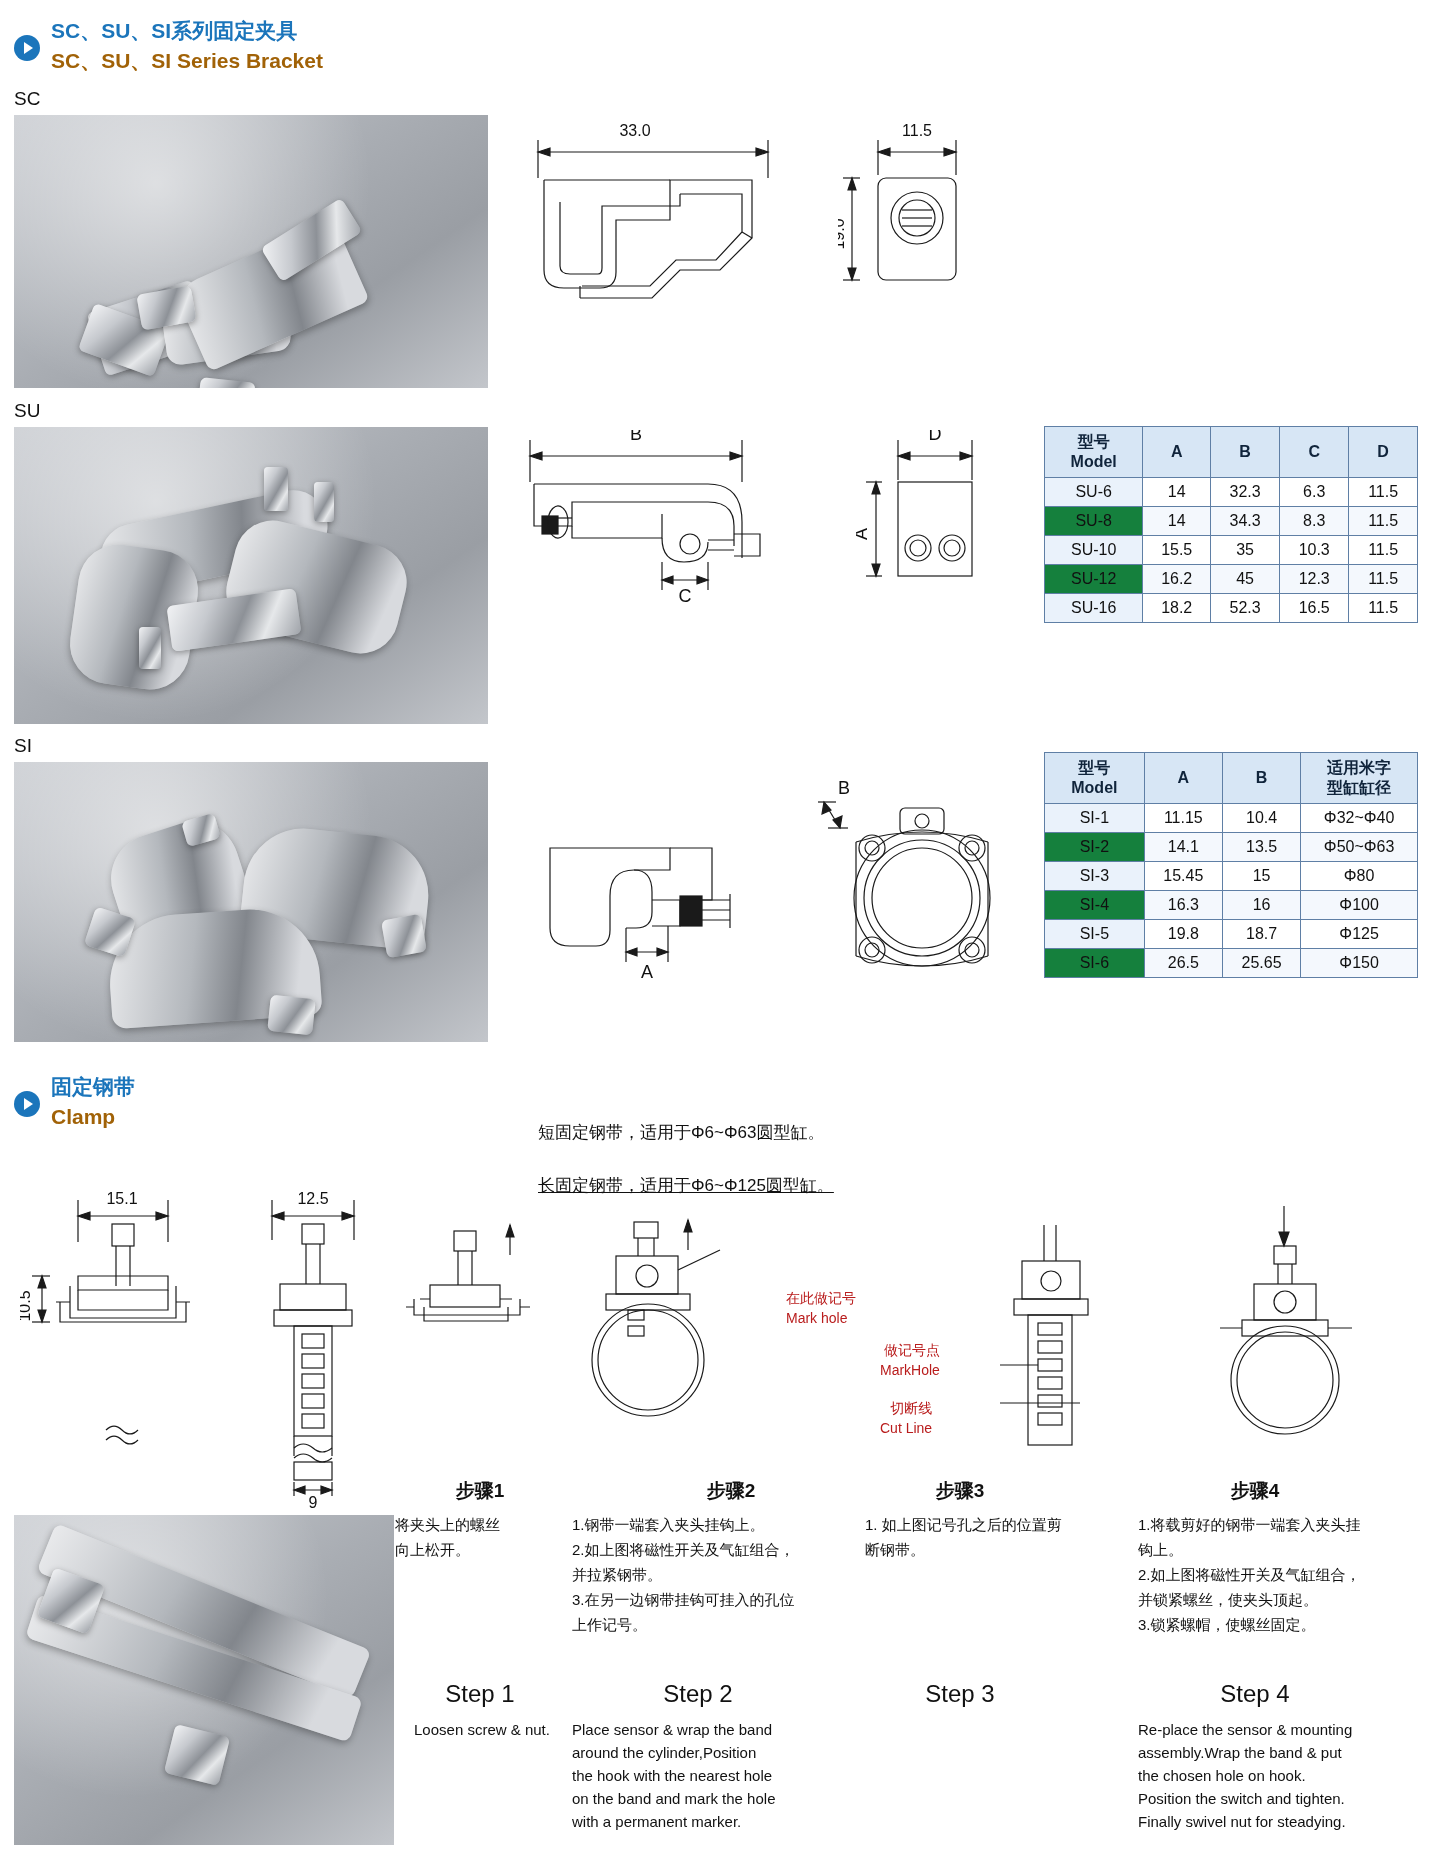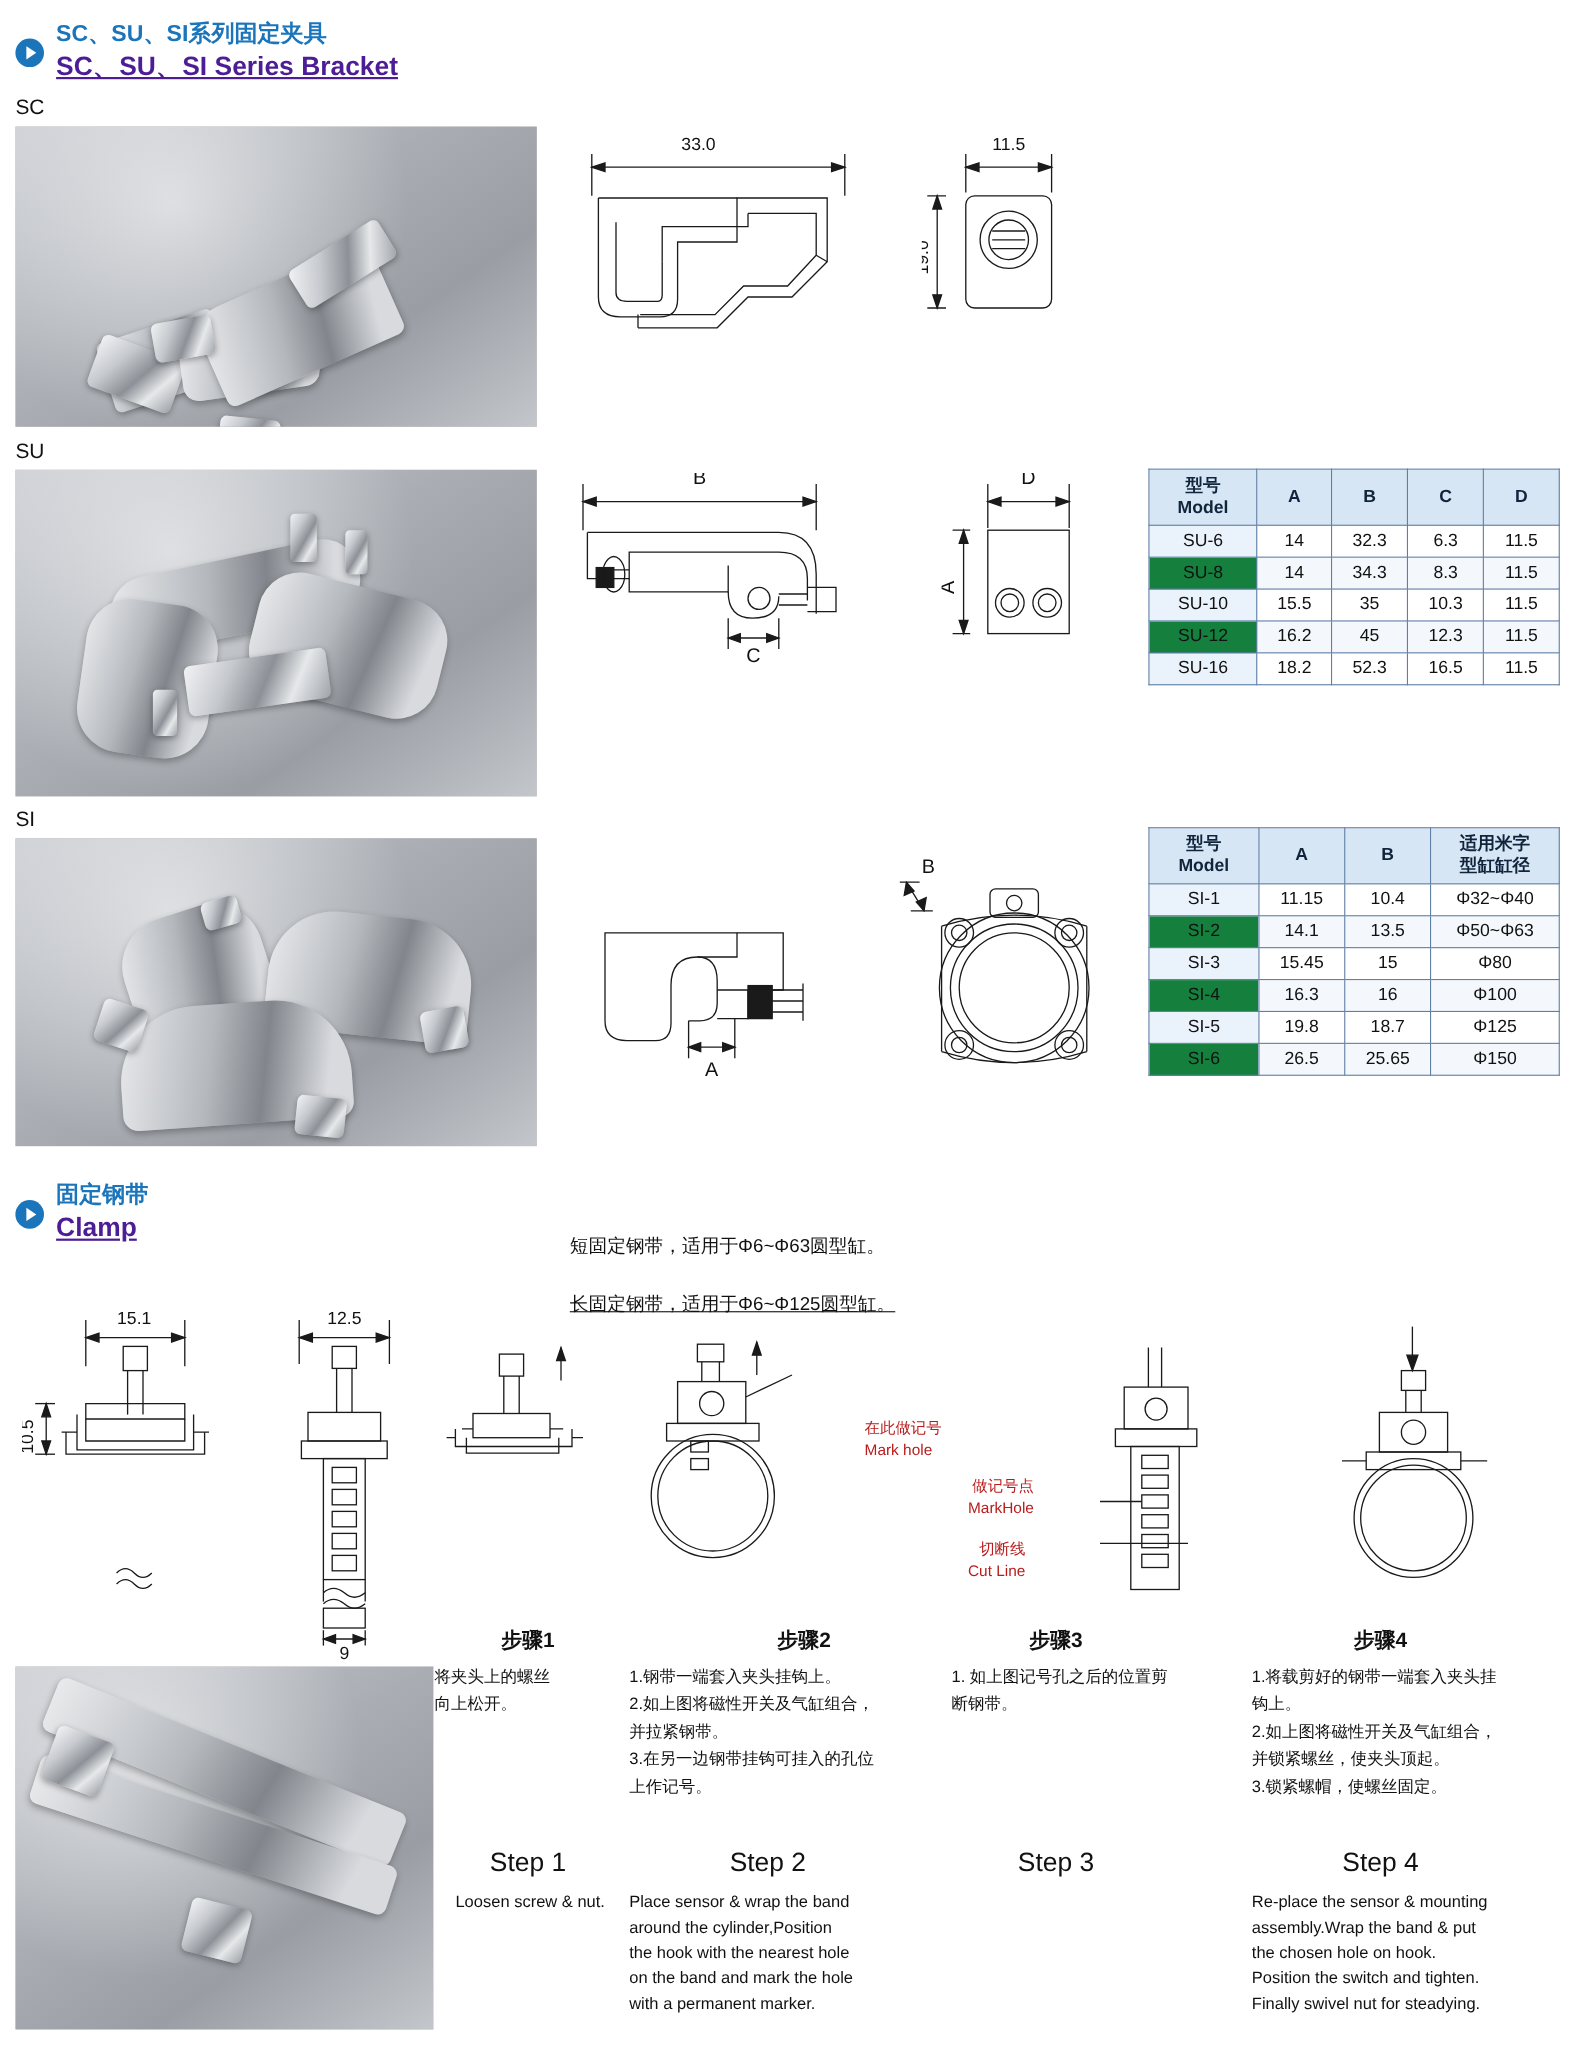--- a/index.html
+++ b/index.html
@@ -8,21 +8,21 @@
     font-family:"Liberation Sans", sans-serif;
     color:#1a1a1a;position:relative;overflow:hidden;
   }
   .page{position:relative;width:1432px;height:1860px;}
 
   
   .sec-head{position:absolute;display:flex;align-items:center;}
   .tri-wrap{width:26px;height:26px;border-radius:50%;background:#1b75bb;display:flex;align-items:center;justify-content:center;margin-right:11px;margin-top:4px;}
   .tri-in{width:0;height:0;border-left:9px solid #fff;border-top:6px solid transparent;border-bottom:6px solid transparent;margin-left:3px;}
   .head-cn{color:#1b75bb;font-size:21px;font-weight:bold;line-height:30px;white-space:nowrap;}
-  .head-en{color:#4c1d95;font-size:24px;font-weight:bold;line-height:30px;white-space:nowrap;text-decoration:underline;}
+  .head-en{color:#a16207;font-size:21px;font-weight:bold;line-height:30px;white-space:nowrap;}
 
   .label-lg{position:absolute;font-size:19px;color:#111;}
 
   
   .photo{position:absolute;background:#b9bcc0;overflow:hidden;}
   .photo .gl{position:absolute;inset:0;background:
      radial-gradient(circle at 30% 25%, rgba(255,255,255,.55), rgba(255,255,255,0) 55%),
      linear-gradient(145deg,#c9ccd1 0%,#a9adb3 45%,#9a9ea4 70%,#c3c6cb 100%);}
   .metal{position:absolute;background:linear-gradient(120deg,#f2f3f5 0%,#c6c9ce 30%,#8d9197 55%,#e6e8ea 75%,#9ea2a8 100%);border-radius:6px;box-shadow:0 2px 6px rgba(0,0,0,.35);}
   .metal2{position:absolute;background:linear-gradient(100deg,#e9eaec 0%,#b4b8bd 40%,#82868c 62%,#d8dade 88%);border-radius:10px;box-shadow:0 3px 7px rgba(0,0,0,.3);}
@@ -32,21 +32,21 @@
   table.spec th{background:#d7e6f5;border:1px solid #5f7fa5;font-weight:bold;color:#10243b;padding:5px 6px;line-height:20px;}
   table.spec td{border:1px solid #5f7fa5;text-align:center;padding:5px 6px;color:#111;background:#fff;}
   table.spec td.model{background:#eaf2fb;}
   table.spec tr.alt td{background:#f4f8fd;}
   table.spec tr.alt td.model{background:#15803d;}
 
   
   svg{display:block;}
   .dwg{position:absolute;}
 
-  .note{position:absolute;font-size:17px;color:#111;line-height:29px;}
+  .note{position:absolute;font-size:17px;color:#111;line-height:29px;margin-left:20px;}
   .stepcn{position:absolute;font-size:19px;font-weight:bold;color:#111;text-align:center;}
   .steptxt{position:absolute;font-size:15px;color:#111;line-height:25px;}
   .stepen{position:absolute;font-size:24px;color:#111;text-align:center;}
   .stepentxt{position:absolute;font-size:15px;color:#111;line-height:23px;}
   .small-note{position:absolute;font-size:14px;color:#b91c1c;line-height:20px;}
 </style>
 </head>
 <body>
 
 <div class="page">

